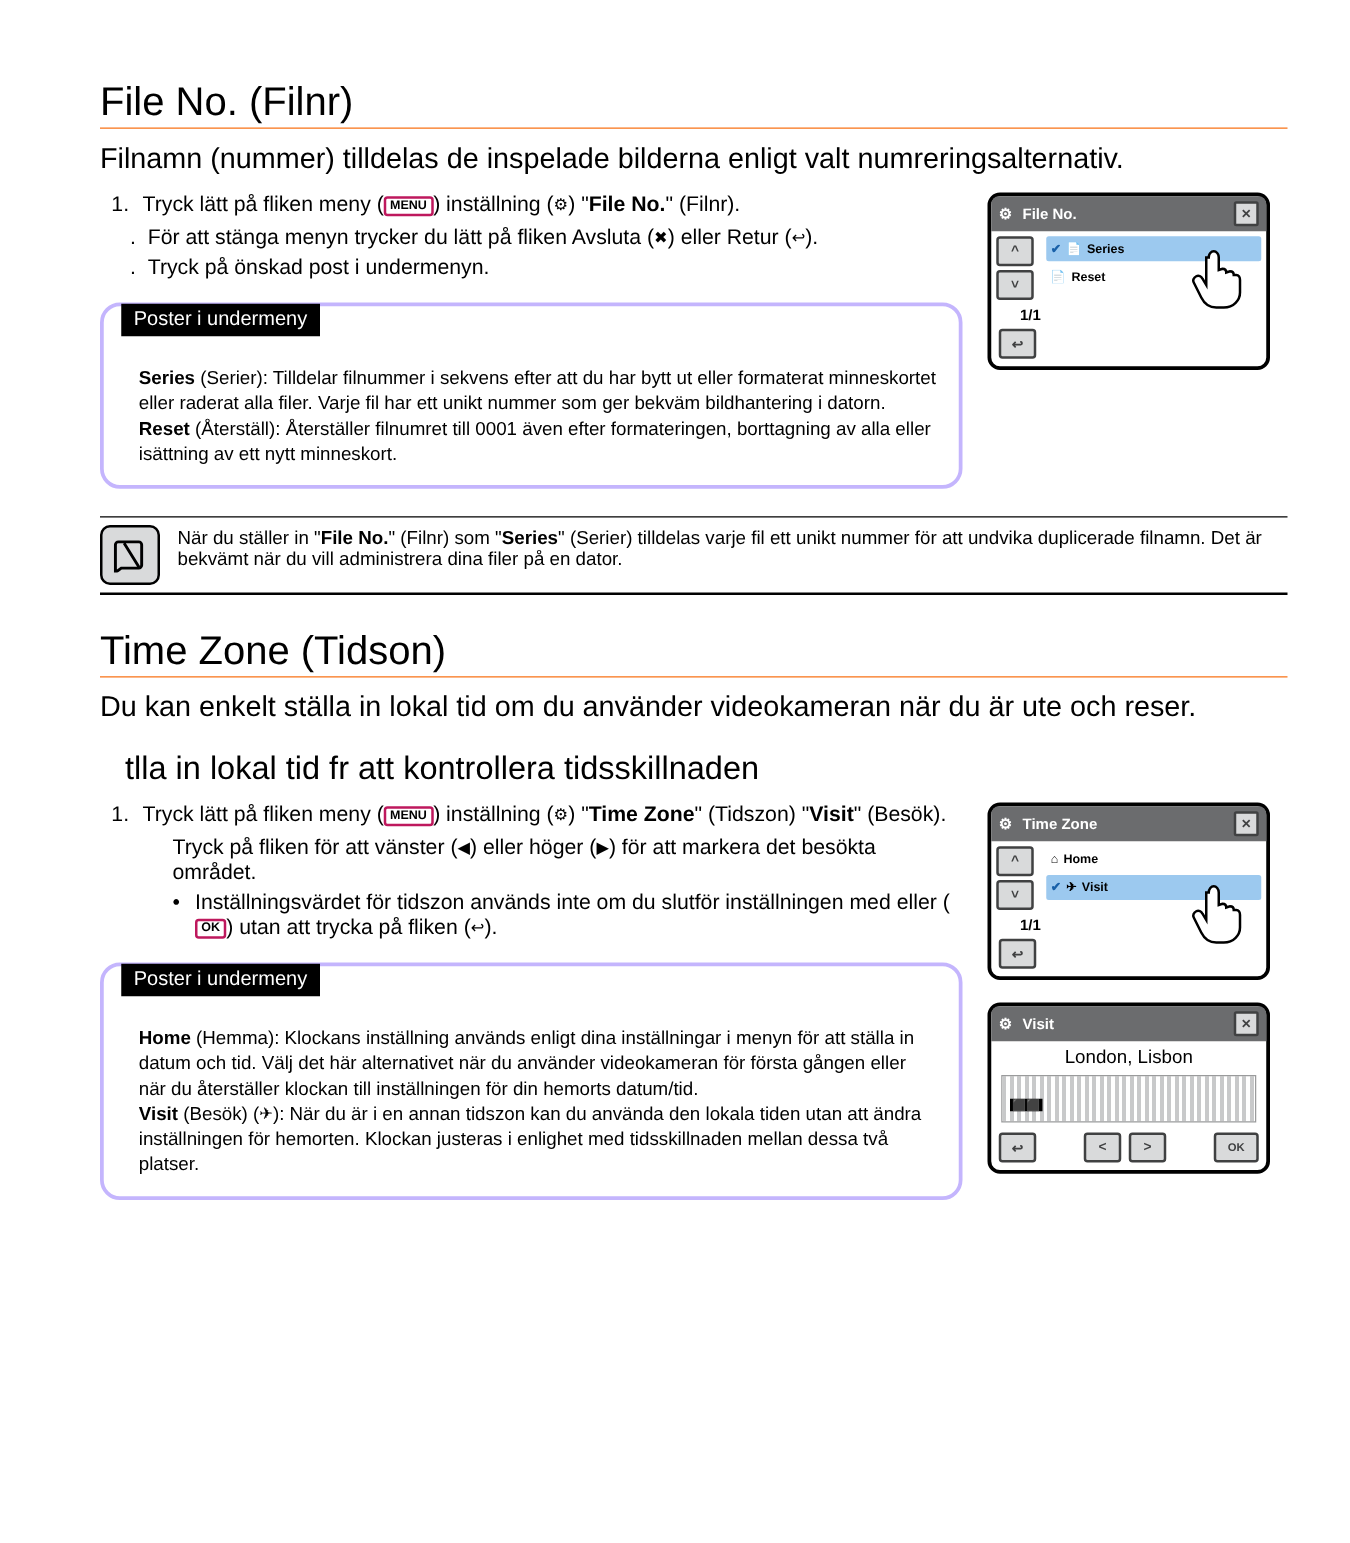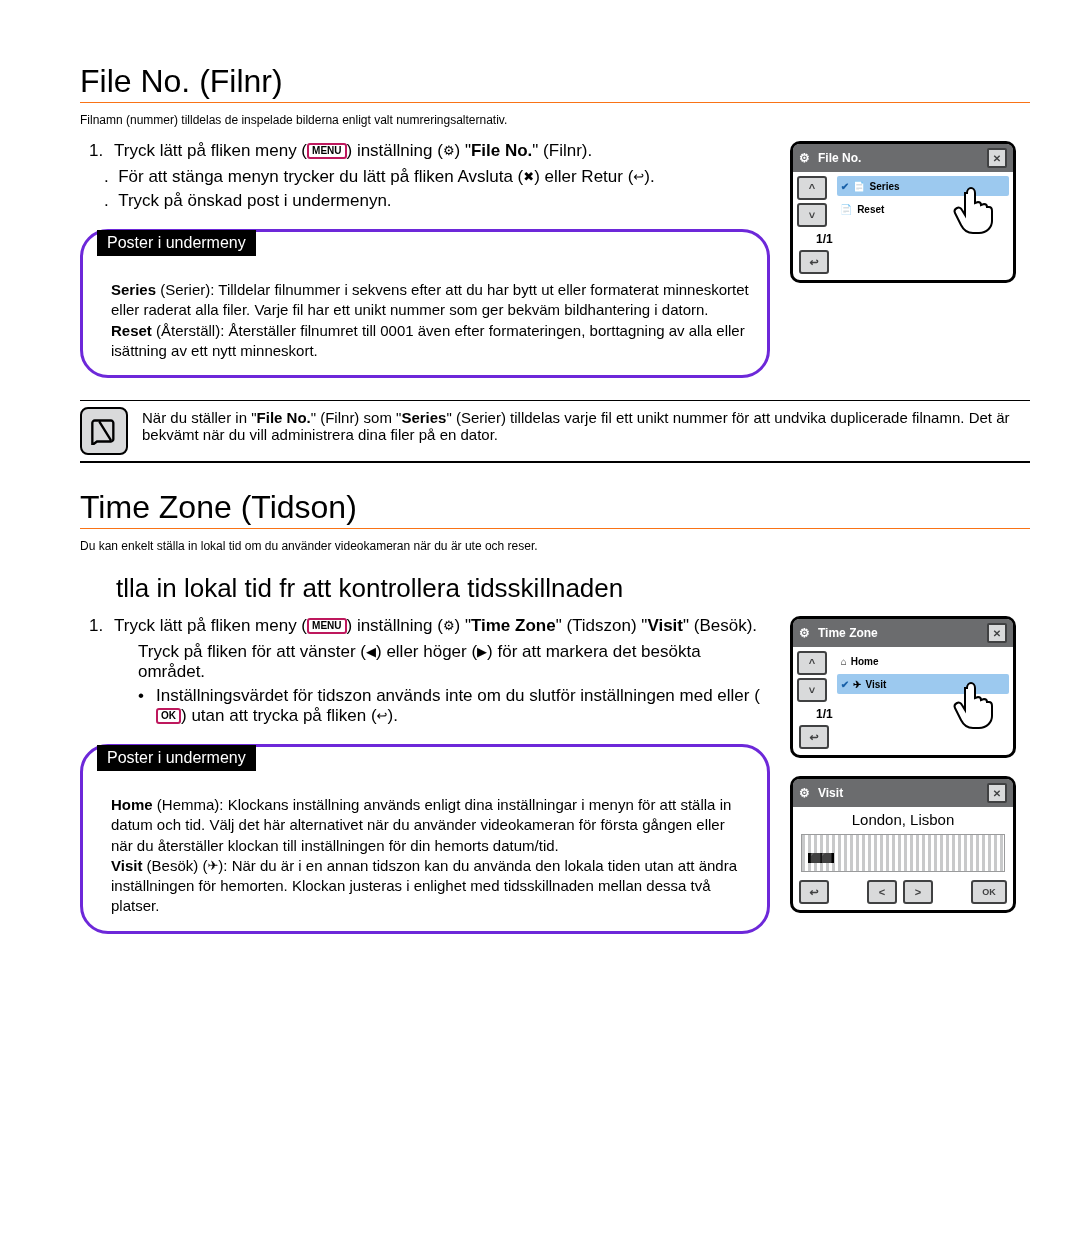--- a/index.html
+++ b/index.html
@@ -1,42 +1,42 @@
 <!DOCTYPE html>
 <html><head>
 <meta charset="utf-8">
 <style>
   html,body{margin:0;padding:0;background:#fff;font-family:Arial,Helvetica,sans-serif;color:#000}
   .page{width:1080px;min-height:1234px;padding:40px 50px 40px 80px;box-sizing:border-box;position:relative}
   .sec-title{font-size:32px;font-weight:400;border-bottom:1px solid #f97316;padding-bottom:2px;margin:23px 0 10px 0}
-  .intro{font-size:12px;margin:6px 0 14px 0}
+  .intro{font-size:23px;margin:6px 0 14px 0}
   .cols{display:flex;gap:20px;align-items:flex-start}
   .left{flex:1}
   .right{flex:0 0 240px}
   ol.steps{margin:0;padding:0 0 0 28px;font-size:17px}
   ol.steps li{margin:0 0 6px 0;padding-left:6px}
   .dotline{font-size:17px;margin:2px 0 4px 24px}
   .sub{font-size:17px;margin:2px 0 4px 58px}
   .bullet{font-size:17px;margin:0 0 4px 58px;padding-left:18px;position:relative}
   .bullet:before{content:"•";position:absolute;left:0}
   .icon-key{display:inline-block;font-size:10px;font-weight:bold;border:2px solid #be185d;border-radius:3px;padding:1px 3px;vertical-align:2px;background:#fff;line-height:1}
   .icon-g{display:inline-block;font-size:13px;vertical-align:1px}
   b{font-weight:bold}
   
-  .pbox{border:3px solid #6d28d9;border-radius:28px;padding:12px 18px 14px 18px;margin:18px 0 12px 0;position:relative}
+  .pbox{border:3px solid #c4b5fd;border-radius:16px;padding:12px 18px 14px 18px;margin:18px 0 12px 0;position:relative}
   .ptab{position:absolute;top:-2px;left:14px;background:#000;color:#fff;font-size:16px;padding:4px 10px}
   .pbody{font-size:15px;margin-top:36px;line-height:1.35;padding-left:10px}
   .pbody b{font-weight:bold}
   
   .note-row{display:flex;align-items:flex-start;border-top:1px solid #000;border-bottom:2px solid #000;padding:6px 0;margin-top:10px;gap:14px}
   .note-ic{width:44px;height:44px;border:2px solid #000;border-radius:8px;display:flex;align-items:center;justify-content:center;background:#d9dadb}
   .note-ic svg{width:28px;height:28px}
   .note-tx{font-size:15px;flex:1;padding-top:2px}
   
-  .subsec{display:flex;align-items:flex-end;margin:18px 0 10px 16px}
+  .subsec{display:flex;align-items:flex-end;margin:18px 0 10px 0}
   .subsec .bar{width:10px;background:#000;margin-right:10px}
   .subsec .t{font-size:26px;padding:2px 0}
   
   .lcd{border:3px solid #000;border-radius:10px;width:220px;background:#fff;margin-bottom:18px}
   .lcd-hdr{background:#6b6c6e;color:#fff;font-size:12px;font-weight:bold;display:flex;align-items:center;justify-content:space-between;padding:4px 6px;border-top-left-radius:6px;border-top-right-radius:6px}
   .lcd-hdr .t{display:flex;align-items:center;gap:5px}
   .gear{display:inline-block;width:14px;height:14px}
   .x-ic{width:16px;height:16px;border:2px solid #404142;border-radius:2px;display:flex;align-items:center;justify-content:center;font-size:10px;color:#404142;background:#d9dadb;font-weight:bold}
   .lcd-body{padding:4px 4px 6px 4px;position:relative}
   .navcol{display:flex;flex-direction:column;gap:3px;float:left;margin-right:4px}

